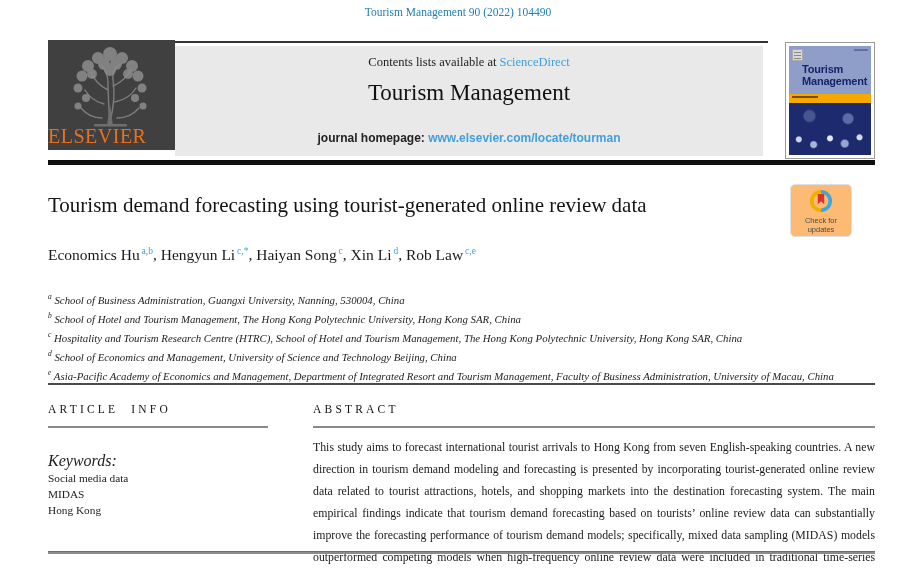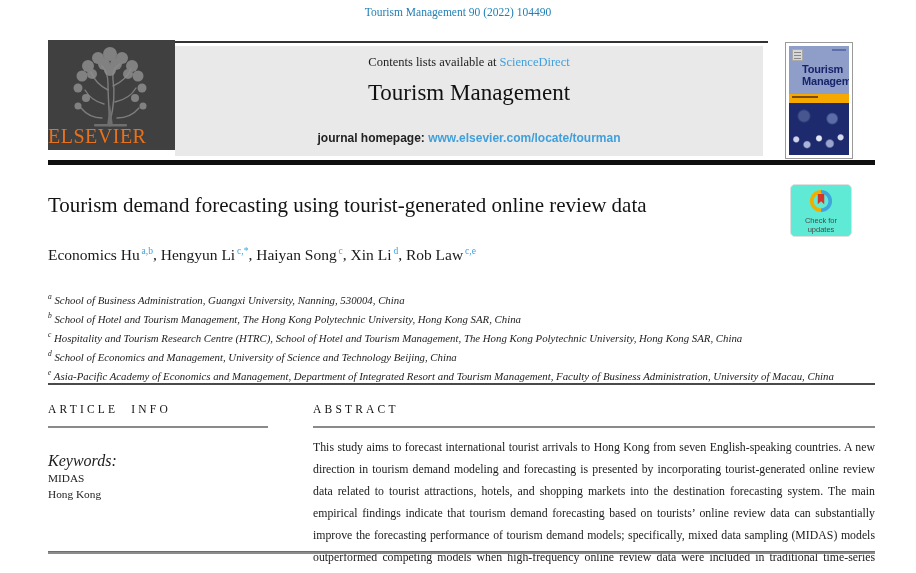--- a/index.html
+++ b/index.html
@@ -25,21 +25,21 @@
   .logo-word  { position:absolute; left:0; bottom:2px; width:127px; text-align:left;
                 font-size:20px; letter-spacing:0.5px; color:#e9711c; font-family:"Liberation Serif", serif; }
   .banner     { position:absolute; left:175px; top:46px; width:588px; height:110px; background:#e9e9e9; }
   .contents-line { position:absolute; top:9px; left:0; width:100%; text-align:center; font-size:12.5px; color:#1c1c1c; }
   .journal-title { position:absolute; top:34px; left:0; width:100%; text-align:center; font-size:23px; color:#111; }
   .homepage-line { position:absolute; bottom:11px; left:0; width:100%; text-align:center;
                    font-family:"Liberation Sans", sans-serif; font-weight:bold; font-size:12px; color:#222; }
   .link { color:#41a0db; text-decoration:none; cursor:pointer; }
 
   
-  .cover { position:absolute; left:785px; top:42px; width:68px; height:117px;
+  .cover { position:absolute; left:785px; top:42px; width:90px; height:117px;
            border:1px solid #9a9a9a; background:#fff; padding:3px; }
   .cover-inner { position:relative; width:100%; height:100%; background:#8f9dc9; overflow:hidden; }
   .cover-logo-box { position:absolute; top:3px; left:3px; width:11px; height:12px; background:#d8d8d8;
                     border:0.5px solid #aaa; }
   .cover-logo-box i { display:block; height:1.5px; background:#888; margin:1.5px 1px 0 1px; }
   .cover-title { position:absolute; top:17px; left:13px; font-family:"Liberation Sans", sans-serif;
                  font-weight:bold; font-size:11px; line-height:12px; color:#17246b; letter-spacing:-0.2px; }
   .cover-vol { position:absolute; top:3px; right:3px; width:14px; height:2px; background:#5e6ea8; }
   .cover-orange { position:absolute; top:48px; left:0; width:100%; height:9px; background:#f5a800; }
   .cover-orange i { display:block; margin:2px 0 0 3px; width:26px; height:2px; background:#7a4a00; }
@@ -52,21 +52,21 @@
       radial-gradient(circle 6px at 86% 66%, #d4d9ec 0 40%, transparent 60%),
       radial-gradient(circle 9px at 72% 30%, #5c6ca8 0 50%, transparent 70%),
       radial-gradient(circle 10px at 25% 25%, #47568f 0 50%, transparent 70%);
   }
 
   .rule-thick { position:absolute; left:48px; top:160px; width:827px; height:5px; background:#0f0f0f; }
 
   
   .paper-title { position:absolute; left:48px; top:193px; width:735px; font-size:21px; color:#141414; }
   .check-badge { position:absolute; left:790px; top:184px; width:62px; height:53px;
-                 background:#5eead4; border:1px solid #e0e0e0; border-radius:5px;
+                 background:#fdba74; border:1px solid #e0e0e0; border-radius:5px;
                  text-align:center; cursor:pointer; }
   .check-badge svg { margin-top:4px; }
   .check-label { font-family:"Liberation Sans", sans-serif; font-size:7.5px; line-height:8.5px; color:#4a4a4a; }
 
   .authors { position:absolute; left:48px; top:246px; width:740px; font-size:15.5px; color:#1a1a1a; }
   .authors sup { font-size:9.5px; color:#3da2dc; }
 
   .affiliations { position:absolute; left:48px; top:289px; width:795px;
                   font-size:10.8px; font-style:italic; line-height:15.5px; color:#1c1c1c; }
   .affil sup { font-size:7.5px; }
@@ -186,20 +186,21 @@
     <div class="affil"><sup>e</sup><span> Asia-Pacific Academy of Economics and Management, Department of Integrated Resort and Tourism Management, Faculty of Business Administration, University of Macau, China</span></div>
   </div>
 
 <div class="rule-mid"></div>
 
 <div class="col-info">
   <div class="sec-heading">ARTICLE INFO</div>
   <div class="sec-rule"></div>
   <div class="keywords-label">Keywords:</div>
   <div class="keyword-list">
+      <div>Social media data</div>
       <div>MIDAS</div>
       <div>Hong Kong</div>
     </div>
 </div>
 
 <div class="col-abs">
   <div class="sec-heading">ABSTRACT</div>
   <div class="sec-rule"></div>
   <div class="abstract-text">This study aims to forecast international tourist arrivals to Hong Kong from seven English-speaking countries. A new direction in tourism demand modeling and forecasting is presented by incorporating tourist-generated online review data related to tourist attractions, hotels, and shopping markets into the destination forecasting system. The main empirical findings indicate that tourism demand forecasting based on tourists’ online review data can substantially improve the forecasting performance of tourism demand models; specifically, mixed data sampling (MIDAS) models outperformed competing models when high-frequency online review data were included in traditional time-series models.</div>
 </div>

